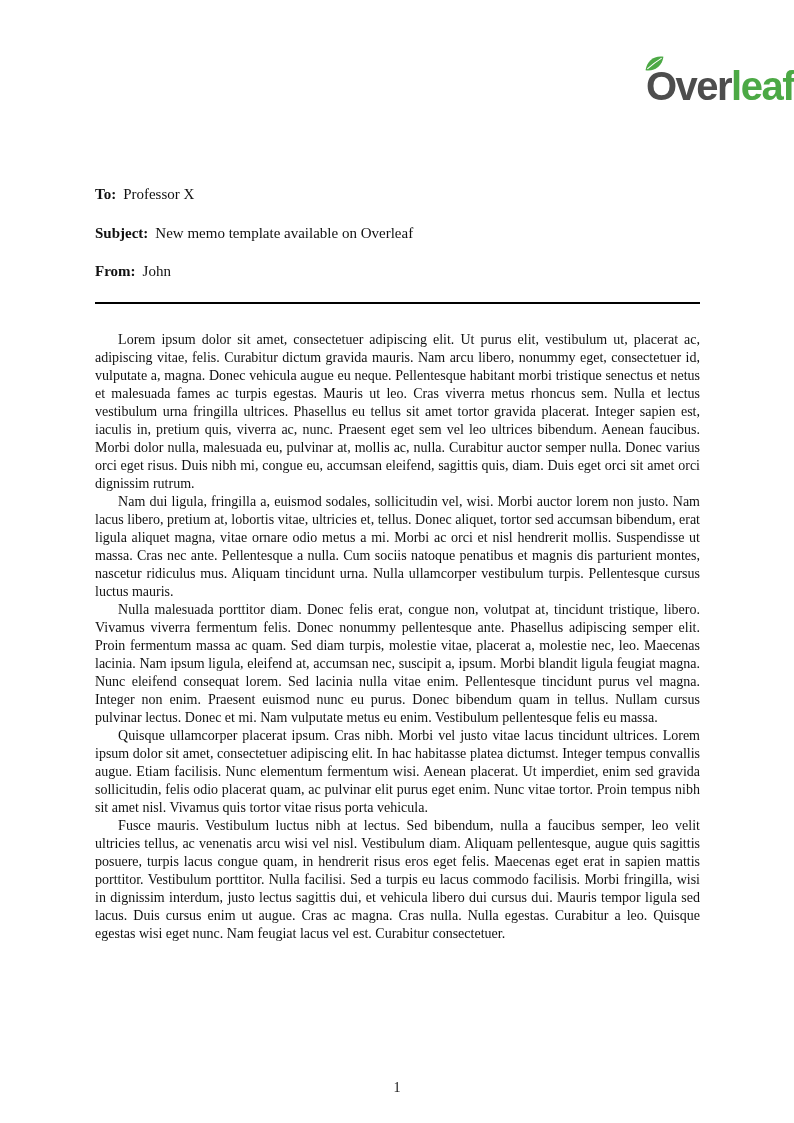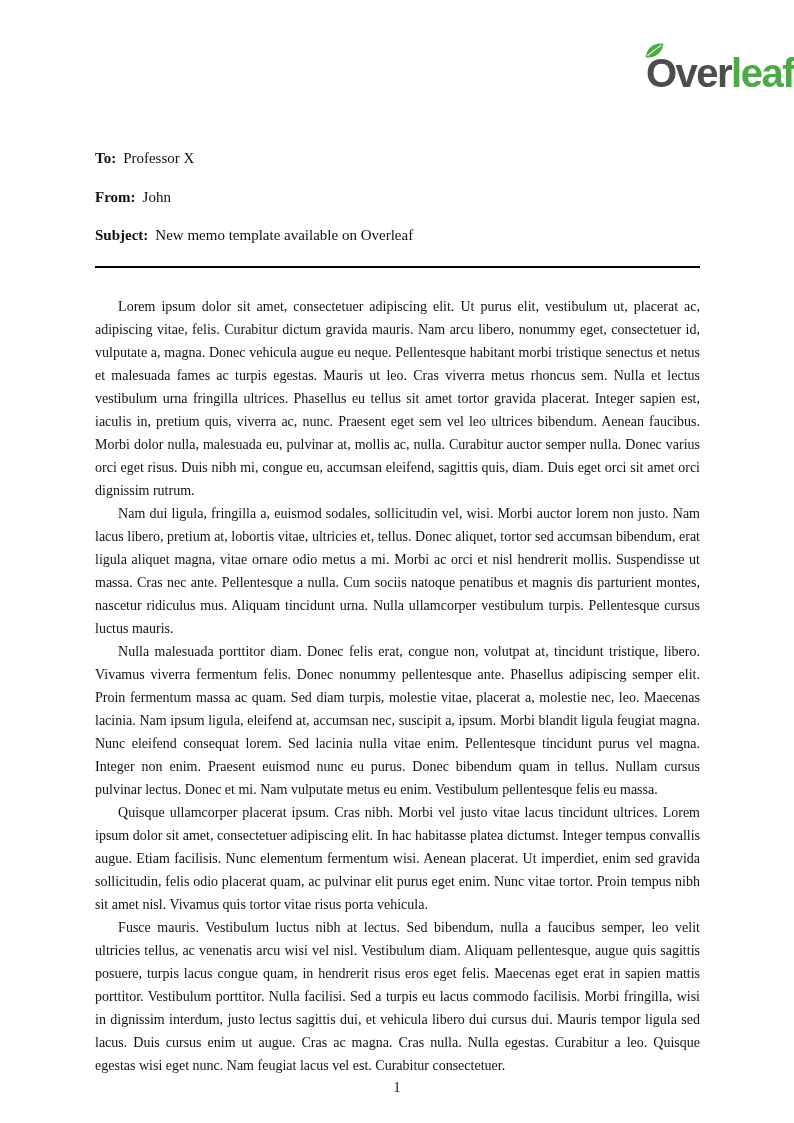--- a/index.html
+++ b/index.html
@@ -21,21 +21,21 @@
     background: #ffffff;
     font-family: "Liberation Serif", serif;
     color: var(--text-color);
     overflow: hidden;
   }
   .content {
     padding: 0 94px 0 95px;
   }
   
   .logo-row {
-    padding-top: 45px;
+    padding-top: 58px;
     text-align: right;
     height: 110px;
   }
   .logo {
     display: inline-block;
     position: relative;
     font-family: "Liberation Sans", sans-serif;
     font-size: 40px;
     font-weight: 700;
     letter-spacing: -1.5px;
@@ -47,21 +47,21 @@
   .logo .leaf-icon {
     position: absolute;
     top: -4px;
     left: -1px;
     width: 19px;
     height: 19px;
     transform: rotate(8deg);
   }
   
   .memo-fields {
-    margin-top: 40px;
+    margin-top: 76px;
     font-size: 15px;
   }
   .field-row {
     margin-bottom: 22px;
     line-height: 1.1;
   }
   .field-label {
     font-weight: bold;
     margin-right: 7px;
   }
@@ -69,21 +69,21 @@
   .rule {
     margin-top: 8px;
     border: none;
     border-top: 2.3px solid #000000;
     height: 0;
   }
   
   .body-text {
     margin-top: 27px;
     font-size: 14px;
-    line-height: 23px;
+    line-height: 18px;
     text-align: justify;
   }
   .body-text p {
     margin: 0;
     text-indent: 1.65em;
   }
   
   .footer {
     position: absolute;
     left: 0;
@@ -107,24 +107,24 @@
     </span>
   </div>
 
   <div class="content">
 
     <div class="memo-fields">
       <div class="field-row">
         <span class="field-label">To:</span><span class="field-value">Professor X</span>
       </div>
       <div class="field-row">
-        <span class="field-label">From:</span><span class="field-value">John</span>
+        <span class="field-label">Subject:</span><span class="field-value">New memo template available on Overleaf</span>
       </div>
       <div class="field-row">
-        <span class="field-label">Subject:</span><span class="field-value">New memo template available on Overleaf</span>
+        <span class="field-label">From:</span><span class="field-value">John</span>
       </div>
     </div>
 
     <hr class="rule">
 
     <div class="body-text">
       <p>Lorem ipsum dolor sit amet, consectetuer adipiscing elit. Ut purus elit, vestibulum ut, placerat ac, adipiscing vitae, felis. Curabitur dictum gravida mauris. Nam arcu libero, nonummy eget, consectetuer id, vulputate a, magna. Donec vehicula augue eu neque. Pellentesque habitant morbi tristique senectus et netus et malesuada fames ac turpis egestas. Mauris ut leo. Cras viverra metus rhoncus sem. Nulla et lectus vestibulum urna fringilla ultrices. Phasellus eu tellus sit amet tortor gravida placerat. Integer sapien est, iaculis in, pretium quis, viverra ac, nunc. Praesent eget sem vel leo ultrices bibendum. Aenean faucibus. Morbi dolor nulla, malesuada eu, pulvinar at, mollis ac, nulla. Curabitur auctor semper nulla. Donec varius orci eget risus. Duis nibh mi, congue eu, accumsan eleifend, sagittis quis, diam. Duis eget orci sit amet orci dignissim rutrum.</p>
       <p>Nam dui ligula, fringilla a, euismod sodales, sollicitudin vel, wisi. Morbi auctor lorem non justo. Nam lacus libero, pretium at, lobortis vitae, ultricies et, tellus. Donec aliquet, tortor sed accumsan bibendum, erat ligula aliquet magna, vitae ornare odio metus a mi. Morbi ac orci et nisl hendrerit mollis. Suspendisse ut massa. Cras nec ante. Pellentesque a nulla. Cum sociis natoque penatibus et magnis dis parturient montes, nascetur ridiculus mus. Aliquam tincidunt urna. Nulla ullamcorper vestibulum turpis. Pellentesque cursus luctus mauris.</p>
       <p>Nulla malesuada porttitor diam. Donec felis erat, congue non, volutpat at, tincidunt tristique, libero. Vivamus viverra fermentum felis. Donec nonummy pellentesque ante. Phasellus adipiscing semper elit. Proin fermentum massa ac quam. Sed diam turpis, molestie vitae, placerat a, molestie nec, leo. Maecenas lacinia. Nam ipsum ligula, eleifend at, accumsan nec, suscipit a, ipsum. Morbi blandit ligula feugiat magna. Nunc eleifend consequat lorem. Sed lacinia nulla vitae enim. Pellentesque tincidunt purus vel magna. Integer non enim. Praesent euismod nunc eu purus. Donec bibendum quam in tellus. Nullam cursus pulvinar lectus. Donec et mi. Nam vulputate metus eu enim. Vestibulum pellentesque felis eu massa.</p>
       <p>Quisque ullamcorper placerat ipsum. Cras nibh. Morbi vel justo vitae lacus tincidunt ultrices. Lorem ipsum dolor sit amet, consectetuer adipiscing elit. In hac habitasse platea dictumst. Integer tempus convallis augue. Etiam facilisis. Nunc elementum fermentum wisi. Aenean placerat. Ut imperdiet, enim sed gravida sollicitudin, felis odio placerat quam, ac pulvinar elit purus eget enim. Nunc vitae tortor. Proin tempus nibh sit amet nisl. Vivamus quis tortor vitae risus porta vehicula.</p>

